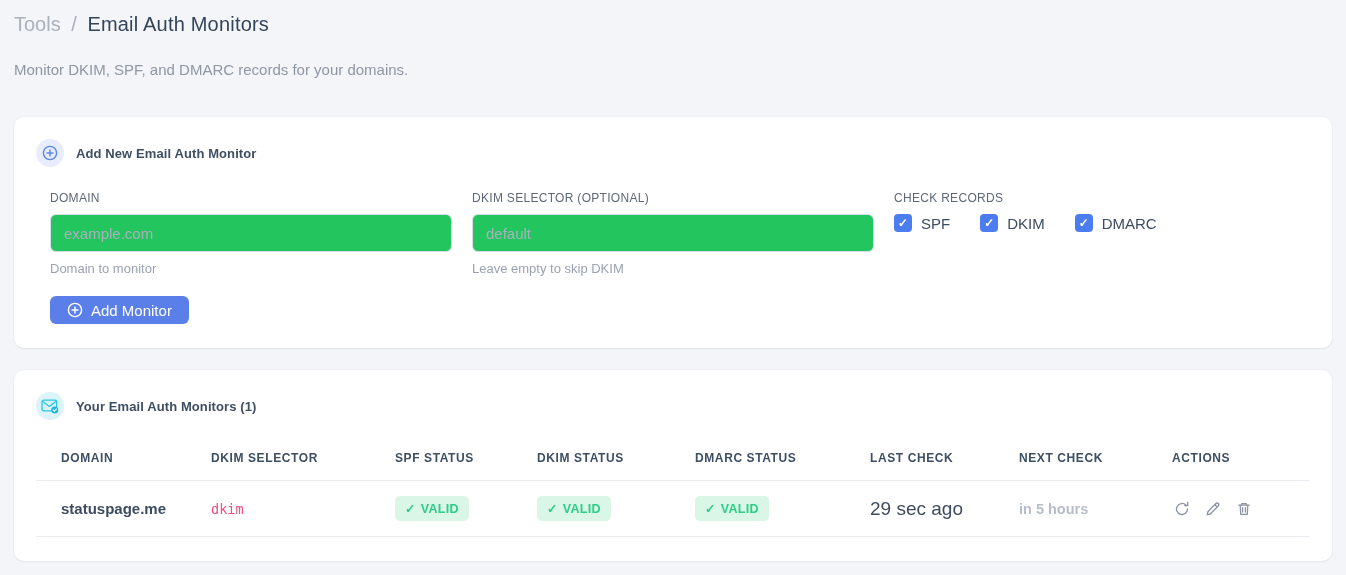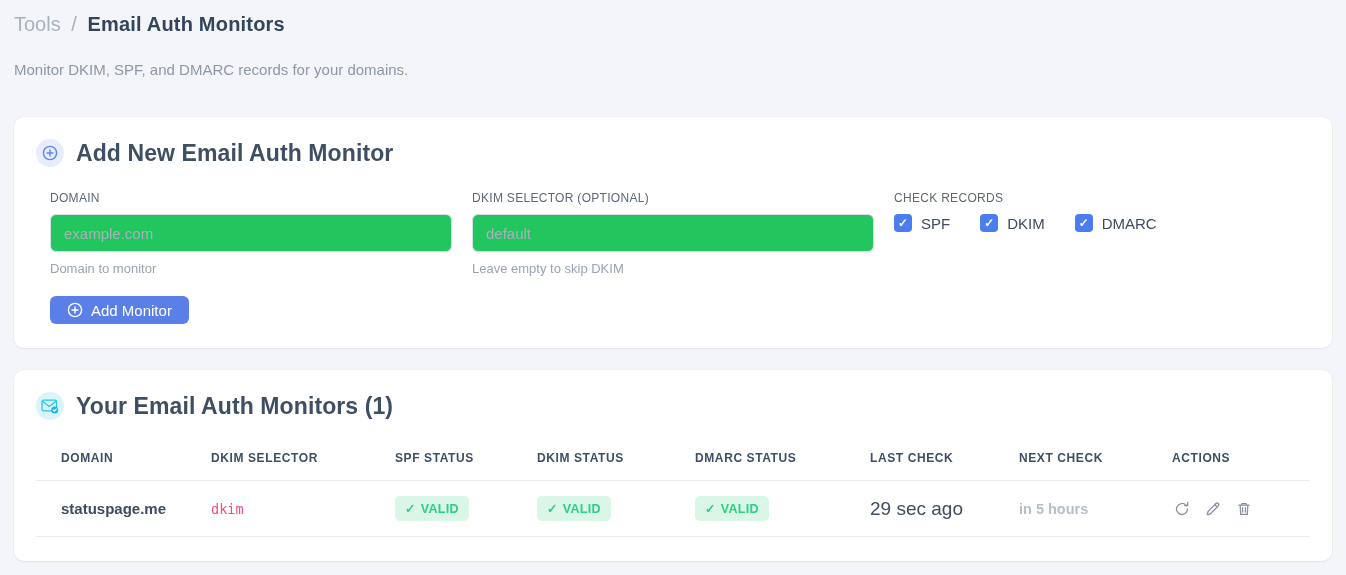--- a/index.html
+++ b/index.html
@@ -10,42 +10,42 @@
     font-family: "Liberation Sans", sans-serif;
     color: #3e4e63;
     overflow: hidden;
   }
   .page { padding: 12px 14px 0; }
 
   
   .breadcrumb { font-size: 20px; line-height: 24px; }
   .breadcrumb .crumb { color: #a9b1bf; }
   .breadcrumb .sep { color: #a9b1bf; margin: 0 5px; }
-  .breadcrumb .current { color: #33455b; font-weight: 700; letter-spacing: .2px; }
+  .breadcrumb .current { color: #33455b; font-weight: 400; letter-spacing: .2px; }
   .subtitle { margin-top: 25px; font-size: 15px; color: #8e97a6; }
 
   
   .card {
     background: #fff;
     border-radius: 10px;
     box-shadow: 0 1px 2px rgba(25,39,68,.06), 0 0 0 1px rgba(25,39,68,.02);
     padding: 22px;
   }
   .card-add { margin-top: 39px; }
   .card-monitors { margin-top: 22px; padding-bottom: 24px; }
 
   .card-header { display: flex; align-items: center; gap: 12px; }
   .icon-circle {
     width: 28px; height: 28px; border-radius: 50%;
     display: flex; align-items: center; justify-content: center;
     flex: 0 0 28px;
   }
   .icon-circle.blue { background: #e7edfd; }
   .icon-circle.cyan { background: #dbf4f9; }
-  .card-title { font-size: 23px; font-weight: 700; color: #3e4e63; letter-spacing: .1px; text-align: center; }
+  .card-title { font-size: 13px; font-weight: 700; color: #3e4e63; letter-spacing: .1px; text-align: center; }
 
   
   .form-grid {
     display: grid;
     grid-template-columns: 1fr 1fr 1fr;
     column-gap: 20px;
     margin-top: 24px;
     padding: 0 14px;
   }
   .field-label {

